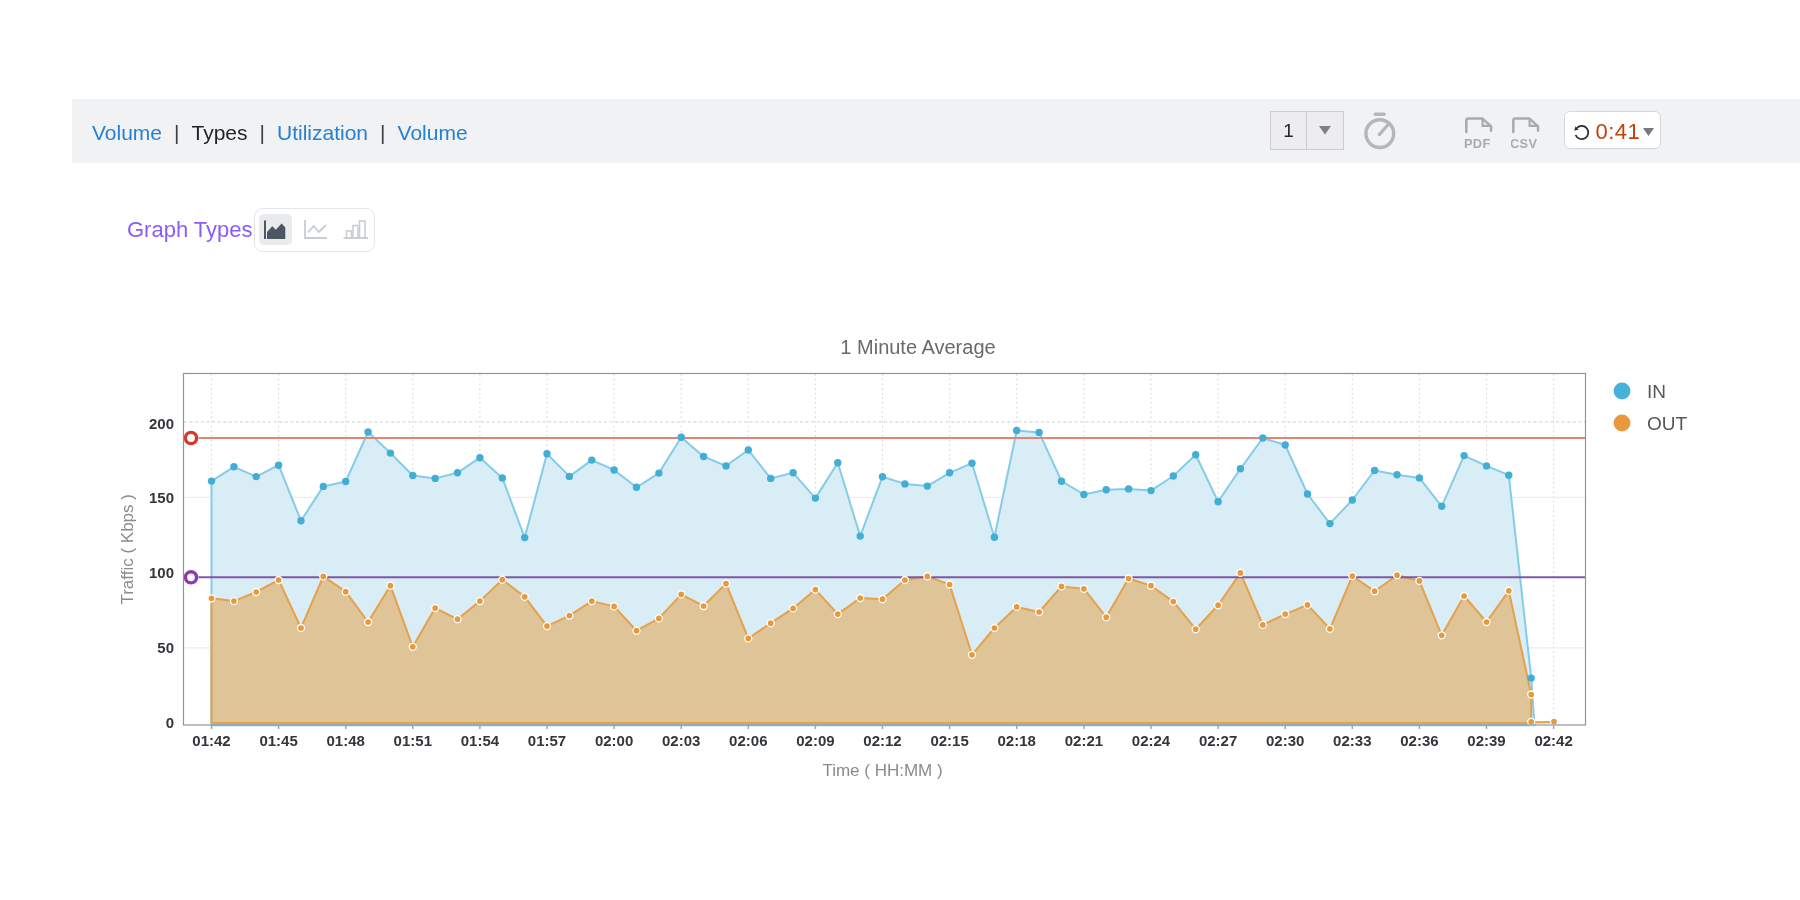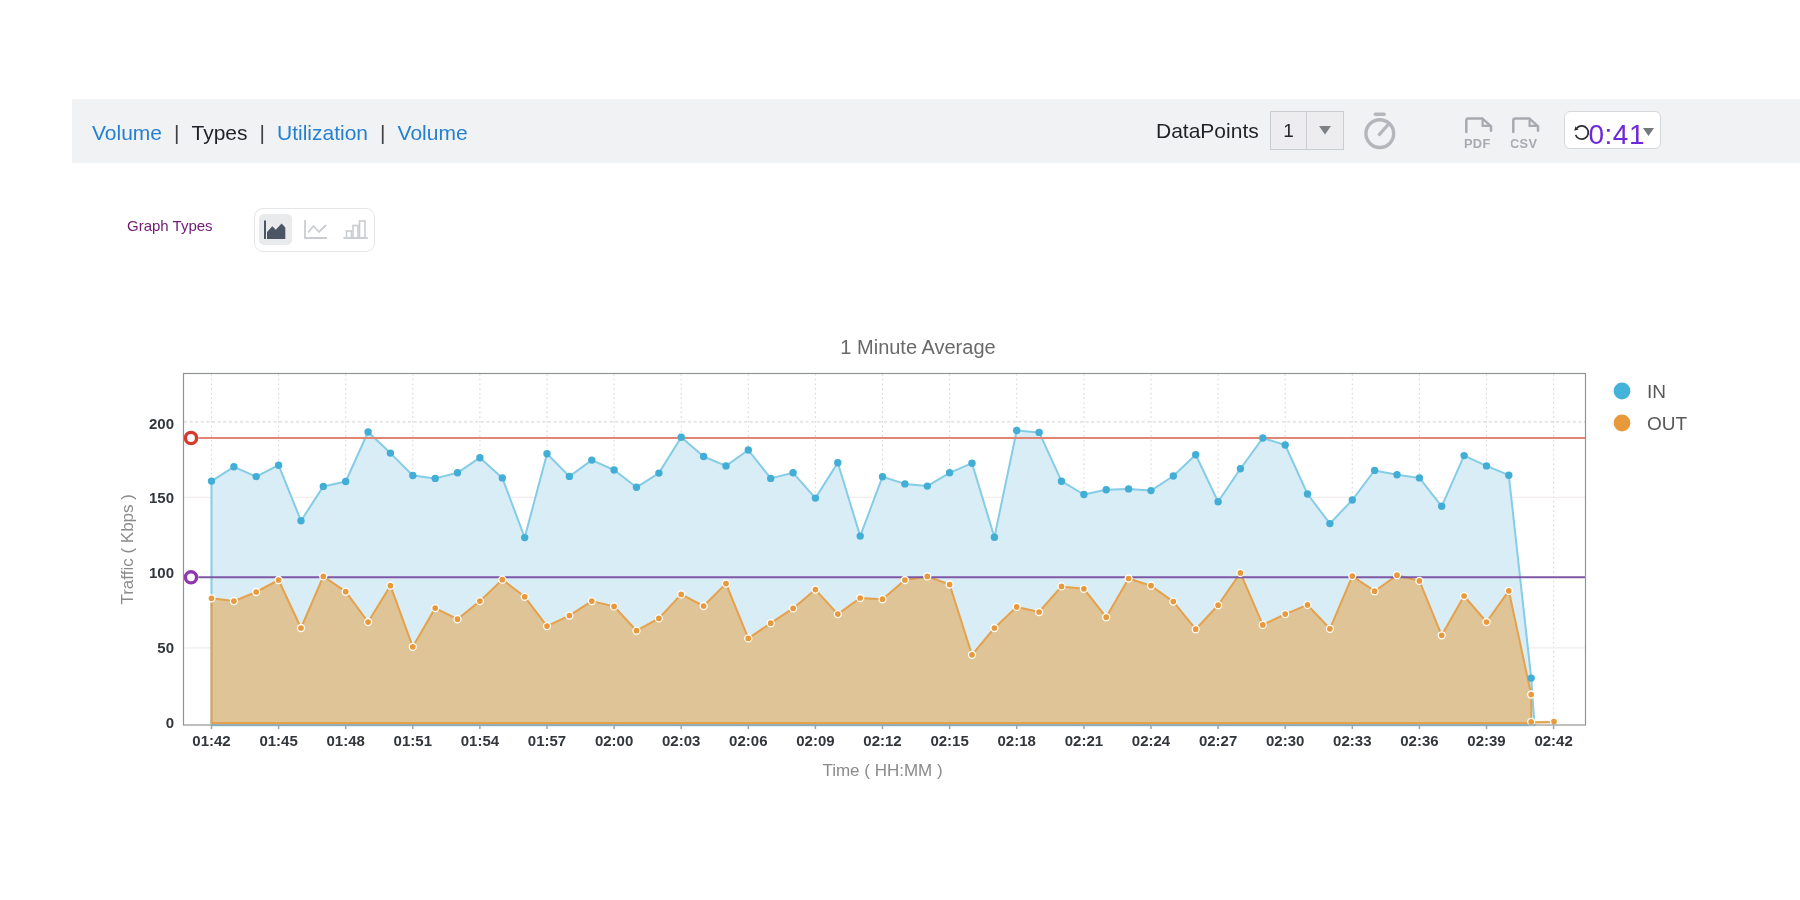--- a/index.html
+++ b/index.html
@@ -3,38 +3,37 @@
 *{margin:0;padding:0;box-sizing:border-box}
 body{width:1800px;height:900px;background:#fff;font-family:"Liberation Sans",sans-serif;position:relative;overflow:hidden}
 .bar{position:absolute;left:72px;top:99px;width:1786px;height:64px;background:#f1f2f4}
 .nav{position:absolute;left:20px;top:2px;height:64px;display:flex;align-items:center;font-size:21px;color:#1f2226}
 .nav .lk{color:#2680d1}
 .nav .sep{margin:0 12px;color:#3c4044}
 .dp{position:absolute;left:1084px;top:0;height:64px;display:flex;align-items:center;font-size:21px;color:#1f2226}
 .sel{position:absolute;left:1198px;top:12px;width:74px;height:39px;border:1px solid #cbced1;background:#ededef;display:flex}
 .sel .c1{width:36px;border-right:1px solid #cbced1;display:flex;align-items:center;justify-content:center;font-size:19px;color:#24272b}
 .sel .c2{flex:1;display:flex;align-items:center;justify-content:center}
-.gt-label{position:absolute;left:127px;top:217px;font-size:15px;color:#701a75}
+.gt-label{position:absolute;left:127px;top:217px;font-size:22px;color:#8b5cf6}
 .gt-group{position:absolute;left:253.5px;top:207.5px;width:121.5px;height:44px;background:#fff;border:1.5px solid #e4e6e8;border-radius:9px}
 .gt-sel{position:absolute;left:4.5px;top:5.5px;width:33px;height:30.5px;background:#e9eaeb;border-radius:5px}
 .rbtn{position:absolute;left:1491.5px;top:11.5px;width:97.5px;height:38.5px;background:#fff;border:1.5px solid #d5d8da;border-radius:6px;display:flex;align-items:center}
-.rbtn .tm{font-size:28px;color:#6d28d9;position:absolute;left:24px;top:7px;letter-spacing:0.5px}
+.rbtn .tm{font-size:22px;color:#c2410c;position:absolute;left:31px;top:7px;letter-spacing:0.5px}
 </style></head>
 <body>
 <div class="bar">
   <div class="nav">
       <span class="lk">Volume</span>
       <span class="sep">|</span>
       <span>Types</span>
       <span class="sep">|</span>
       <span class="lk">Utilization</span>
       <span class="sep">|</span>
       <span class="lk">Volume</span>
     </div>
-  <div class="dp">DataPoints</div>
   <div class="sel">
       <div class="c1">1</div>
       <div class="c2">
         <svg width="12" height="9">
           <path d="M0,0 L12,0 L6,8.5 Z" fill="#7d8084"></path>
         </svg>
       </div>
     </div>
   <svg style="position:absolute;left:1286px;top:12px" width="44" height="44">
     <rect x="15.6" y="1.5" width="12.2" height="3.6" rx="1.8" fill="#b3b7bb"></rect>

